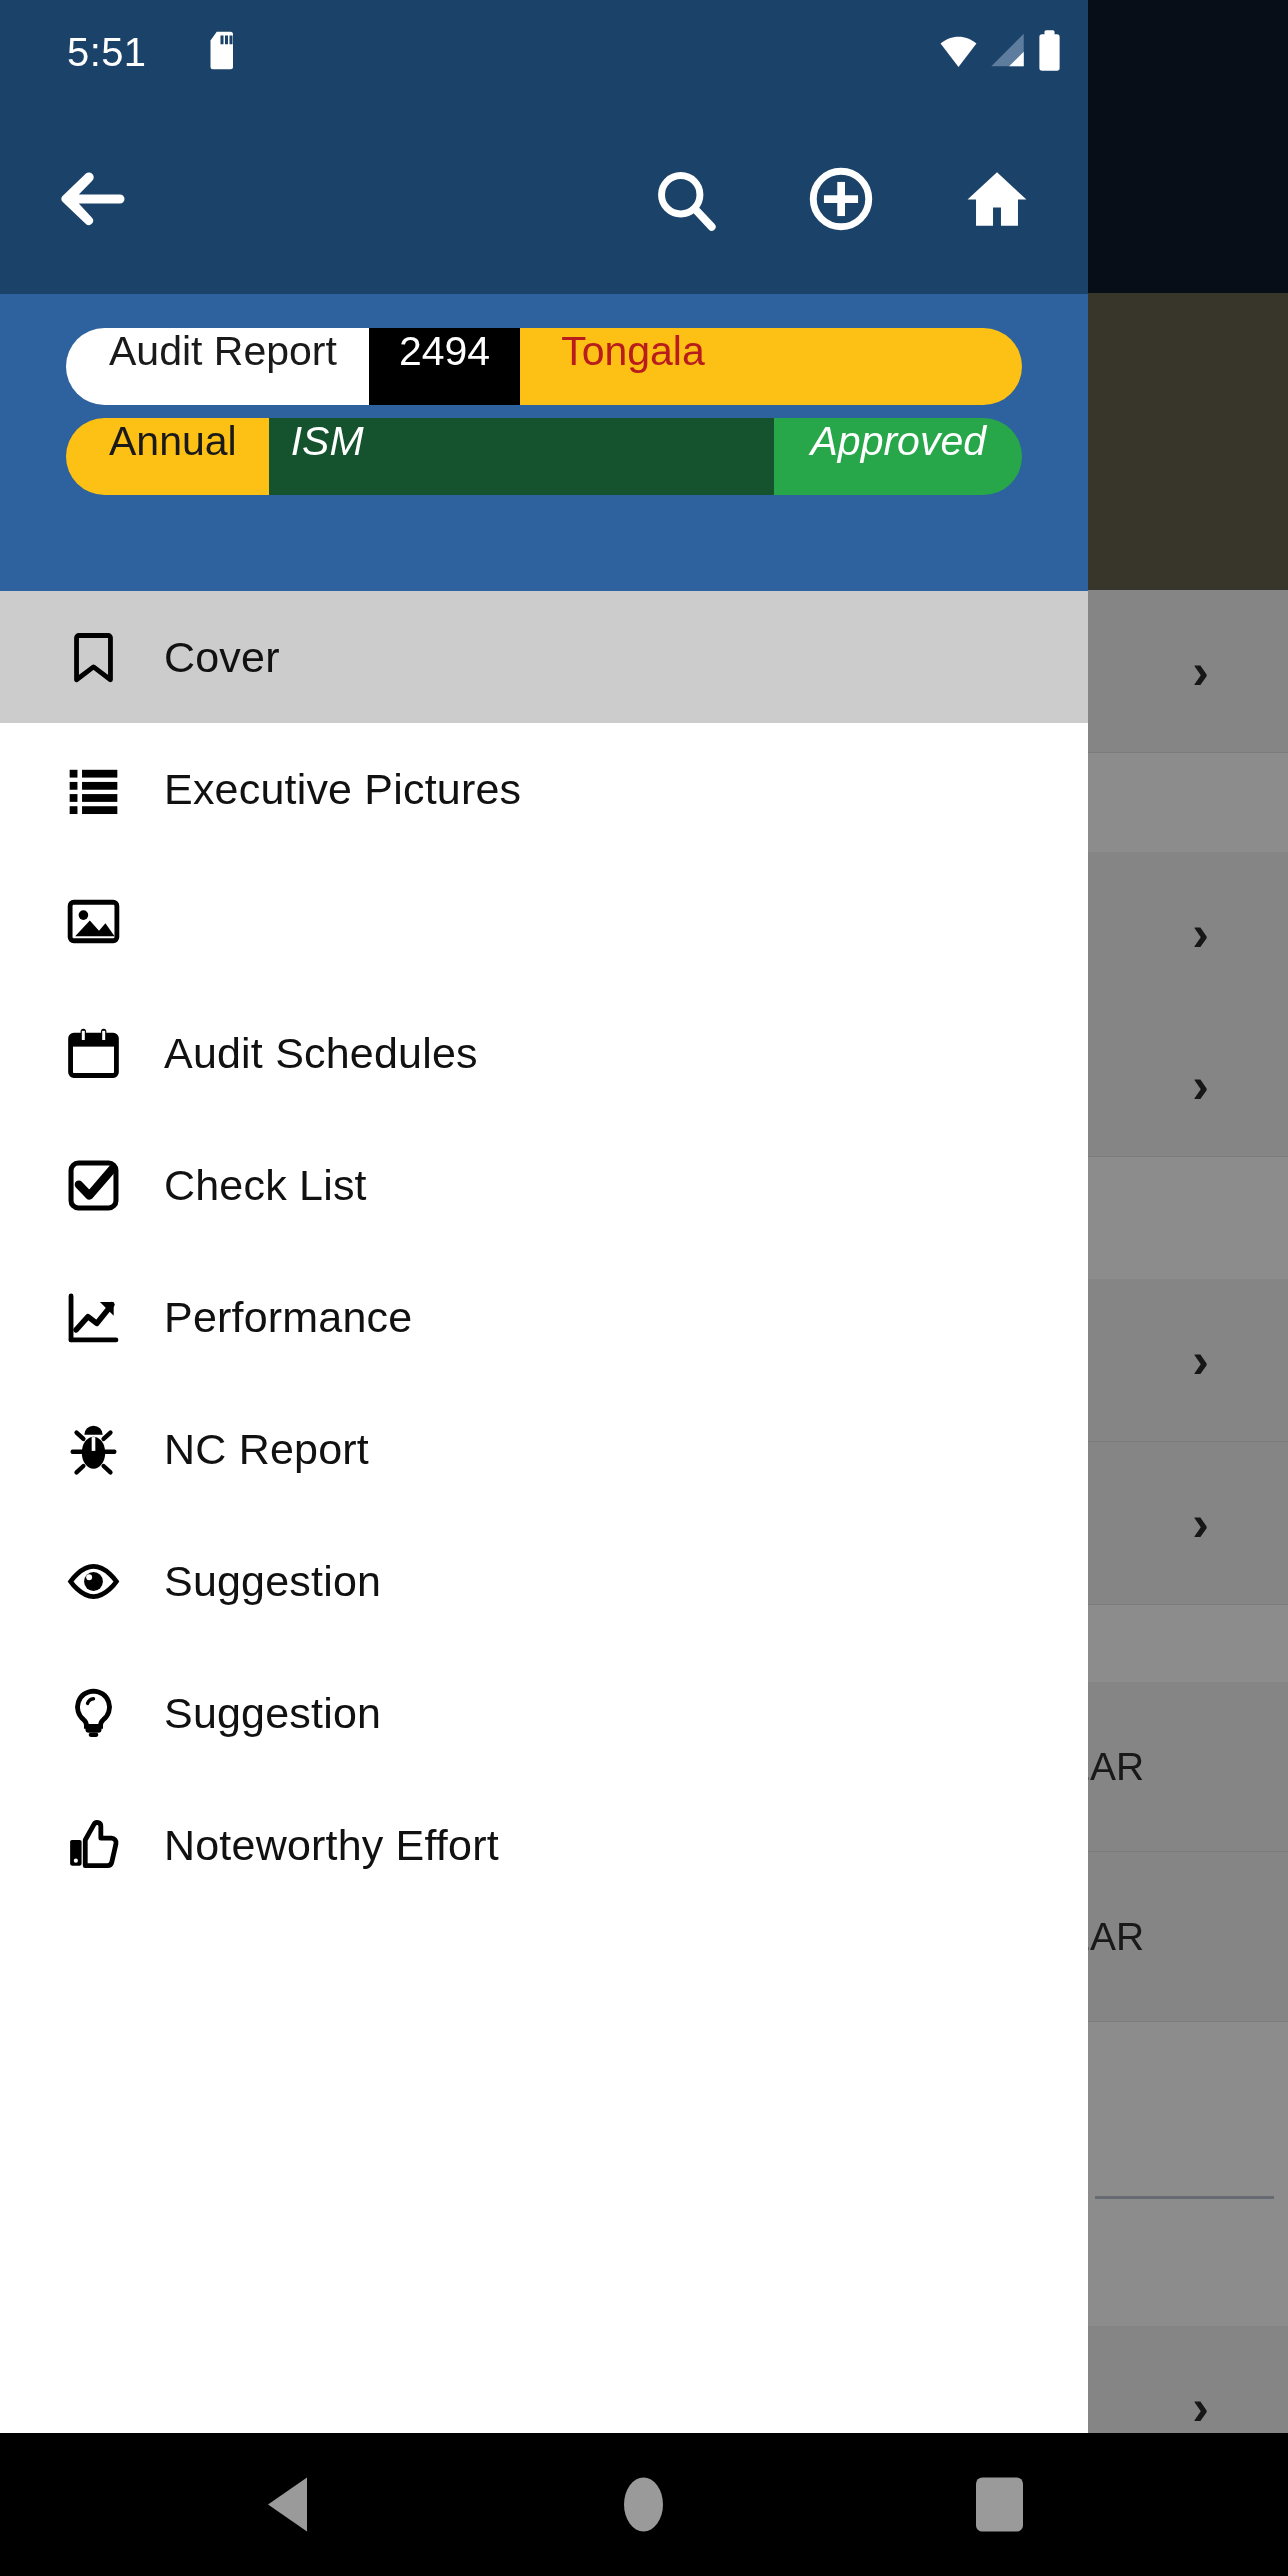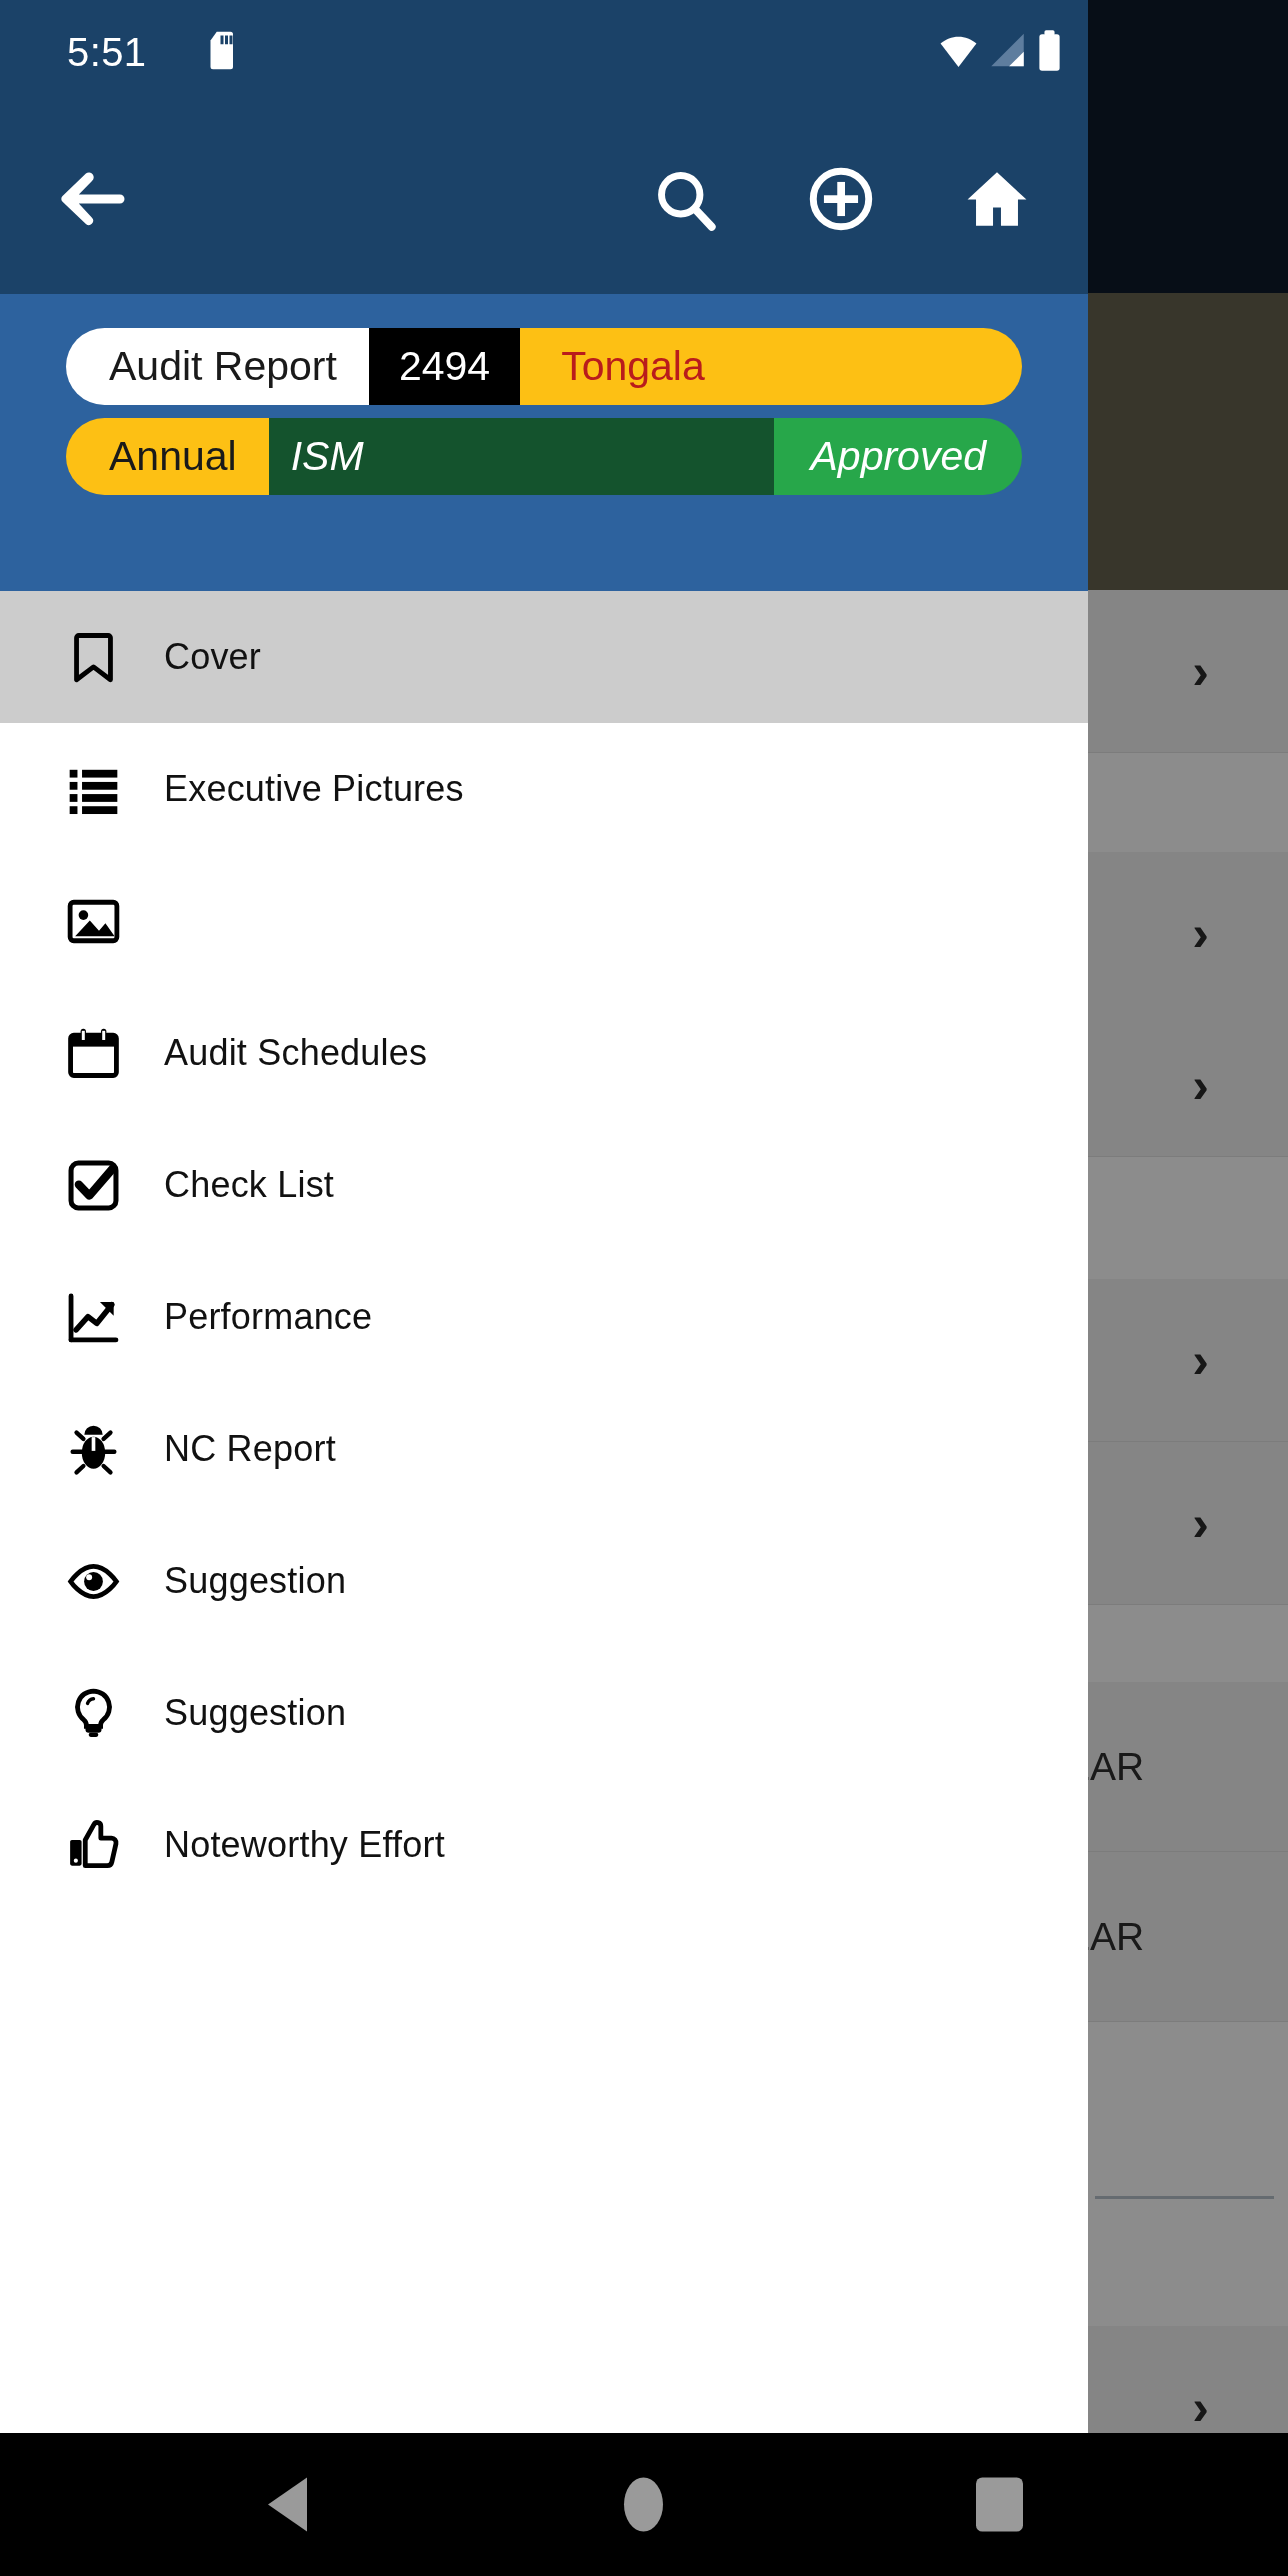--- a/index.html
+++ b/index.html
@@ -41,30 +41,30 @@
   .tb-back { position:absolute; left:43px; top:50%; transform:translateY(-50%);
              width:98px; height:98px; display:flex; align-items:center; justify-content:center; }
   .tb-actions { position:absolute; left:642px; top:50%; transform:translateY(-50%);
                 display:flex; align-items:center; gap:70px; }
   .tb-actions > div { width:86px; height:86px; display:flex; align-items:center; justify-content:center; }
 
   
   .chipband { position:relative; background:#2d629e; padding:34px 0 43px 0; height:297px; }
   .chiprow { display:flex; margin:0 66px; border-radius:54px; overflow:hidden; height:77px; }
   .chiprow + .chiprow { margin-top:12.5px; }
-  .chip { display:flex; align-items:center; height:77px; font-size:41px; white-space:nowrap; }
+  .chip { display:flex; align-items:flex-start; height:77px; font-size:41px; white-space:nowrap; }
   .chip.pad { padding:0 27px; }
 
   
   .menu { background:#fff; }
   .mi { position:relative; display:flex; align-items:center; height:132px;
         padding-left:55px; background:#fff; }
   .mi.selected { background:#cccccc; }
   .mi-icon { width:77px; min-width:77px; display:flex; align-items:center; justify-content:center; }
-  .mi-label { margin-left:32px; font-size:36px; color:#111; letter-spacing:0.2px; }
+  .mi-label { margin-left:32px; font-size:43px; color:#111; letter-spacing:0.2px; }
 
   
   #navbar { position:absolute; left:0; bottom:0; width:1288px; height:143px; background:#000; }
   .nav-btn { position:absolute; top:50%; transform:translateY(-50%);
              display:flex; align-items:center; justify-content:center; width:107px; height:107px; }
   .nav-back { left:234px; }
   .nav-home { left:590px; }
   .nav-recent { left:946px; }
   .tri { width:0; height:0; border-top:27px solid transparent; border-bottom:27px solid transparent;
          border-right:39px solid #9a9a9a; }

